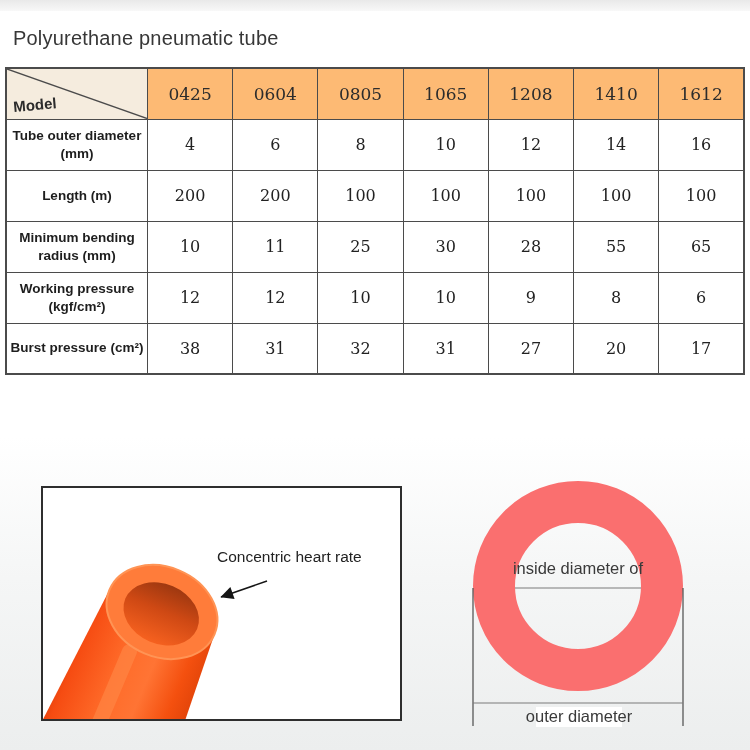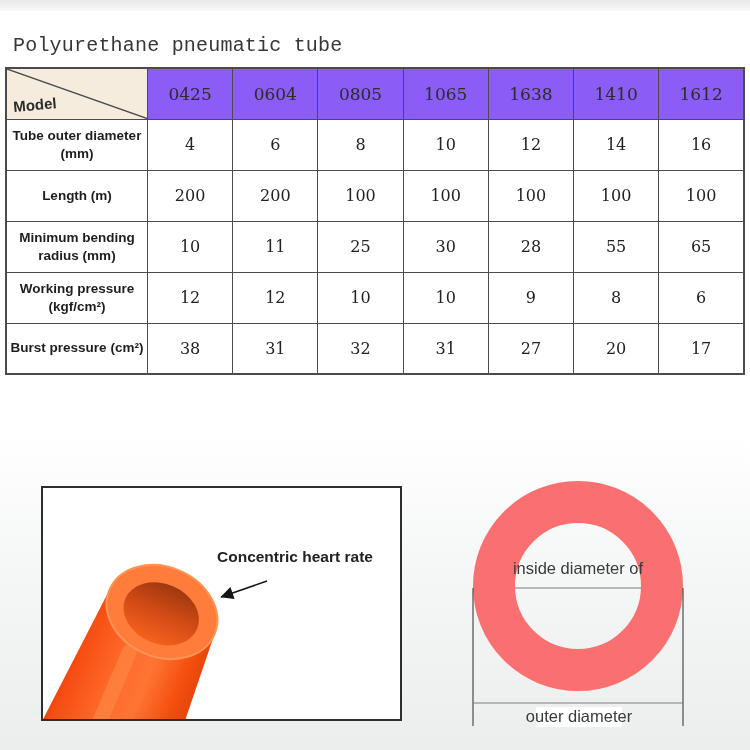--- a/index.html
+++ b/index.html
@@ -2,40 +2,40 @@
 <html><head>
 <meta charset="utf-8">
 <style>
   html,body{margin:0;padding:0;background:#fff;}
   .page{position:relative;width:750px;height:750px;background:#ffffff;overflow:hidden;
         font-family:"Liberation Sans",sans-serif;}
   .top-strip{position:absolute;top:0;left:0;width:750px;height:11px;
              background:linear-gradient(180deg,#e9e9e9,#f8f8f8);}
   .bottom-bg{position:absolute;top:436px;left:0;width:750px;height:314px;
              background:linear-gradient(180deg,#ffffff 0%,#f5f6f6 45%,#eceeee 100%);}
-  .page-title{position:absolute;left:13px;top:34px;margin:0;font-size:20px;font-weight:400;
-              color:#373737;letter-spacing:.2px;font-family:Liberation Mono, monospace;}
+  .page-title{position:absolute;left:13px;top:27px;margin:0;font-size:20px;font-weight:400;
+              color:#373737;letter-spacing:.2px;}
 
   
   .spec-table{position:absolute;left:5px;top:67px;width:740px;border-collapse:collapse;
               table-layout:fixed;border:2px solid #4b4b4b;background:#fff;}
   .spec-table th,.spec-table td{border:1px solid #4b4b4b;text-align:center;vertical-align:middle;padding:0;}
   .spec-table tr{height:51px;}
-  .num-head{background:#8b5cf6;font-family:"DejaVu Serif",serif;font-weight:400;
+  .num-head{background:#fdba74;font-family:"DejaVu Serif",serif;font-weight:400;
             font-size:17px;color:#2c2c2c;}
   .corner{background:#f5ecde;width:140px;position:relative;}
   .corner svg{position:absolute;top:0;left:0;width:100%;height:100%;}
   .model-label{position:absolute;left:7px;bottom:4px;font-size:15px;color:#2c2c2c;
                transform:rotate(-5deg);transform-origin:left bottom;}
   .row-label{font-weight:700;font-size:13.5px;color:#1e1e1e;line-height:1.3;padding:0 2px;}
   .spec-table td{font-family:"DejaVu Serif",serif;font-size:16px;color:#222;}
 
   
   .photo-card{position:absolute;left:41px;top:486px;width:361px;height:235px;background:#fff;
-              border:2px solid #2e2e2e;box-sizing:border-box;overflow:hidden;font-weight:bold;}
+              border:2px solid #2e2e2e;box-sizing:border-box;overflow:hidden;}
   .photo-card svg{position:absolute;top:0;left:0;}
   .tube-annotation{position:absolute;left:174px;top:60px;font-size:15.5px;color:#222;
                    white-space:nowrap;}
 
   
   .ring-figure{position:absolute;left:440px;top:470px;}
   .ring-figure text{font-family:"Liberation Sans",sans-serif;font-size:16.5px;fill:#3a3a3a;}
 </style>
 </head>
 <body>
@@ -53,21 +53,21 @@
           <svg viewBox="0 0 140 51" preserveAspectRatio="none">
             <line x1="0" y1="0" x2="140" y2="51" stroke="#4b4b4b" stroke-width="1.4"></line>
           </svg>
           <span class="model-label">Model</span>
         </th>
 
       <th class="num-head">0425</th>
           <th class="num-head">0604</th>
           <th class="num-head">0805</th>
           <th class="num-head">1065</th>
-          <th class="num-head">1638</th>
+          <th class="num-head">1208</th>
           <th class="num-head">1410</th>
           <th class="num-head">1612</th>
         </tr>
     </thead>
     <tbody>
 
     <tr>
           <th class="row-label">Tube outer diameter (mm)</th>
           <td>4</td>
           <td>6</td>

